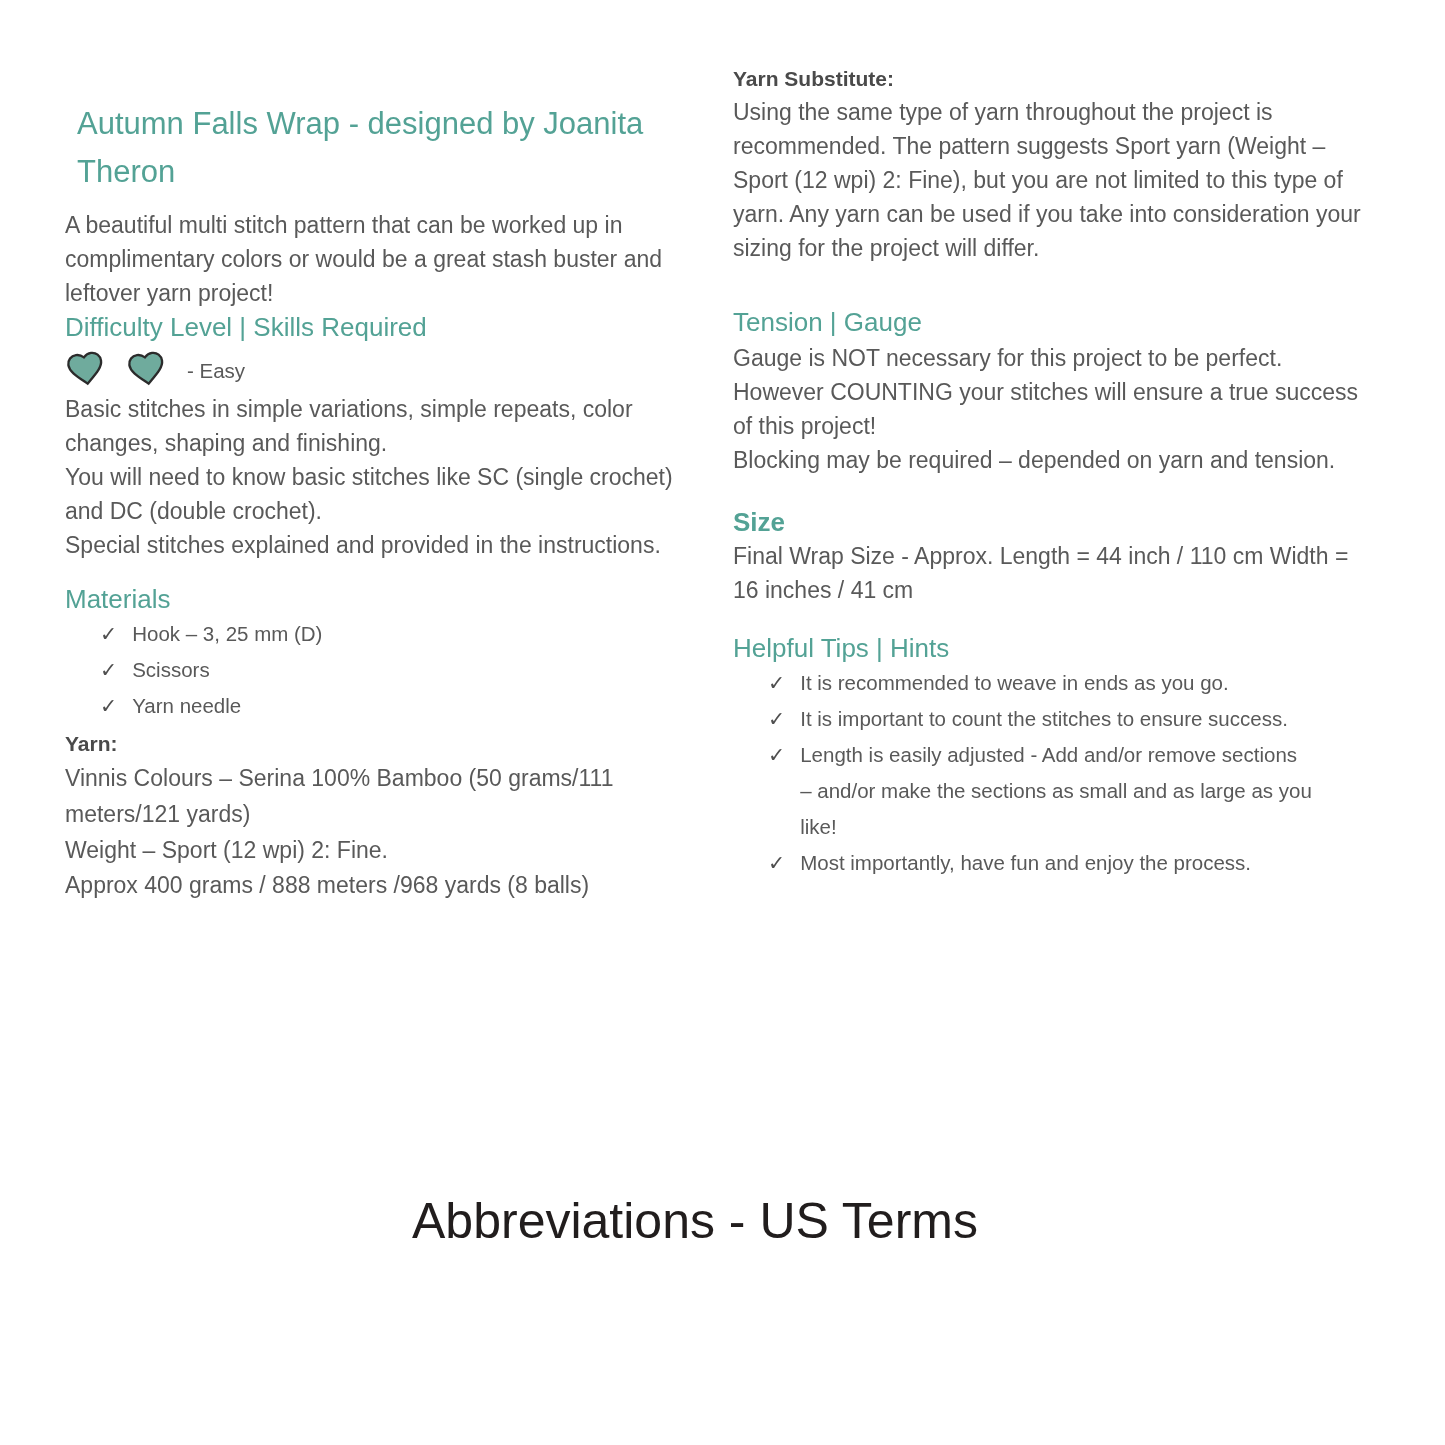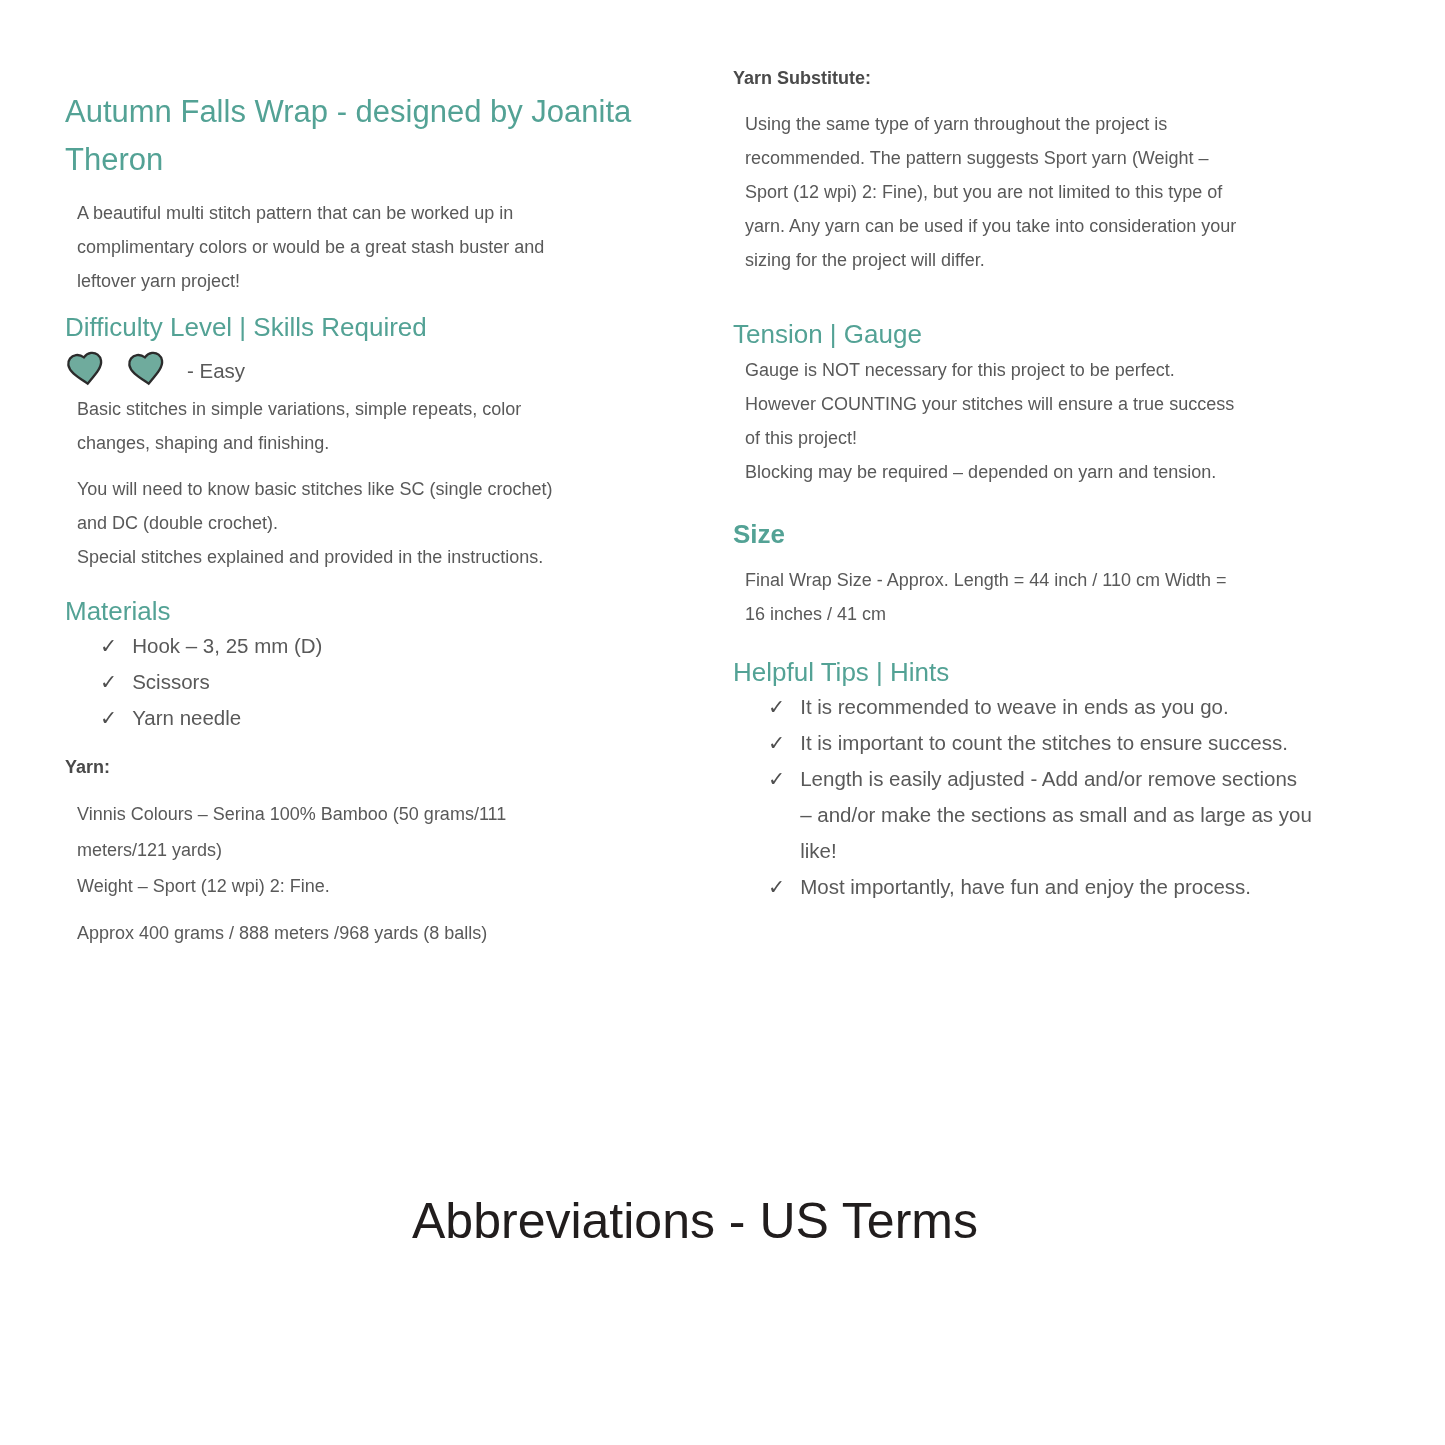--- a/index.html
+++ b/index.html
@@ -10,37 +10,37 @@
     font-family:"Liberation Sans",sans-serif;
     color:#595959;
     overflow:hidden;
   }
   .col{position:absolute;}
   .col-left{left:65px;top:88px;width:640px;}
   .col-right{left:733px;top:62px;width:662px;}
 
   .title{
     font-size:31px;font-weight:400;line-height:48px;
-    color:#53a295;margin:0;white-space:pre-line;
+    color:#53a295;margin:12px;white-space:pre-line;
   }
   .h-teal{
     font-size:26px;font-weight:400;line-height:34px;
     color:#53a295;margin:0;
   }
   .h-bold{
-    font-size:18px;font-weight:700;line-height:33px;
+    font-size:21px;font-weight:700;line-height:33px;
     color:#4a4a4a;margin:0;
   }
   p.body{
-    font-size:18px;line-height:34px;margin:12px;
+    font-size:23px;line-height:34px;margin:0;
     white-space:pre-line;color:#595959;
   }
   .b{font-weight:700;color:#4a4a4a;}
 
-  .mt6{margin-top:6px;}  .mt14{margin-top:14px;} .mt16{margin-top:15px;}
+  .mt6{margin-top:6px;}  .mt14{margin-top:14px;} .mt16{margin-top:3px;}
   .mt20{margin-top:20px;} .mt22{} .mt24{margin-top:24px;}
   .mt28{margin-top:28px;font-weight:bold;} .mt40{margin-top:40px;}
 
   .hearts-row{display:flex;align-items:center;gap:20px;height:44px;margin-top:2px;}
   .heart-svg{width:41px;height:37px;flex:0 0 auto;}
   .easy-label{font-size:20.5px;color:#595959;padding-top:6px;}
 
   ul.checklist{list-style:none;margin:0;padding:0 0 0 35px;}
   ul.checklist li{
     display:flex;gap:15px;

